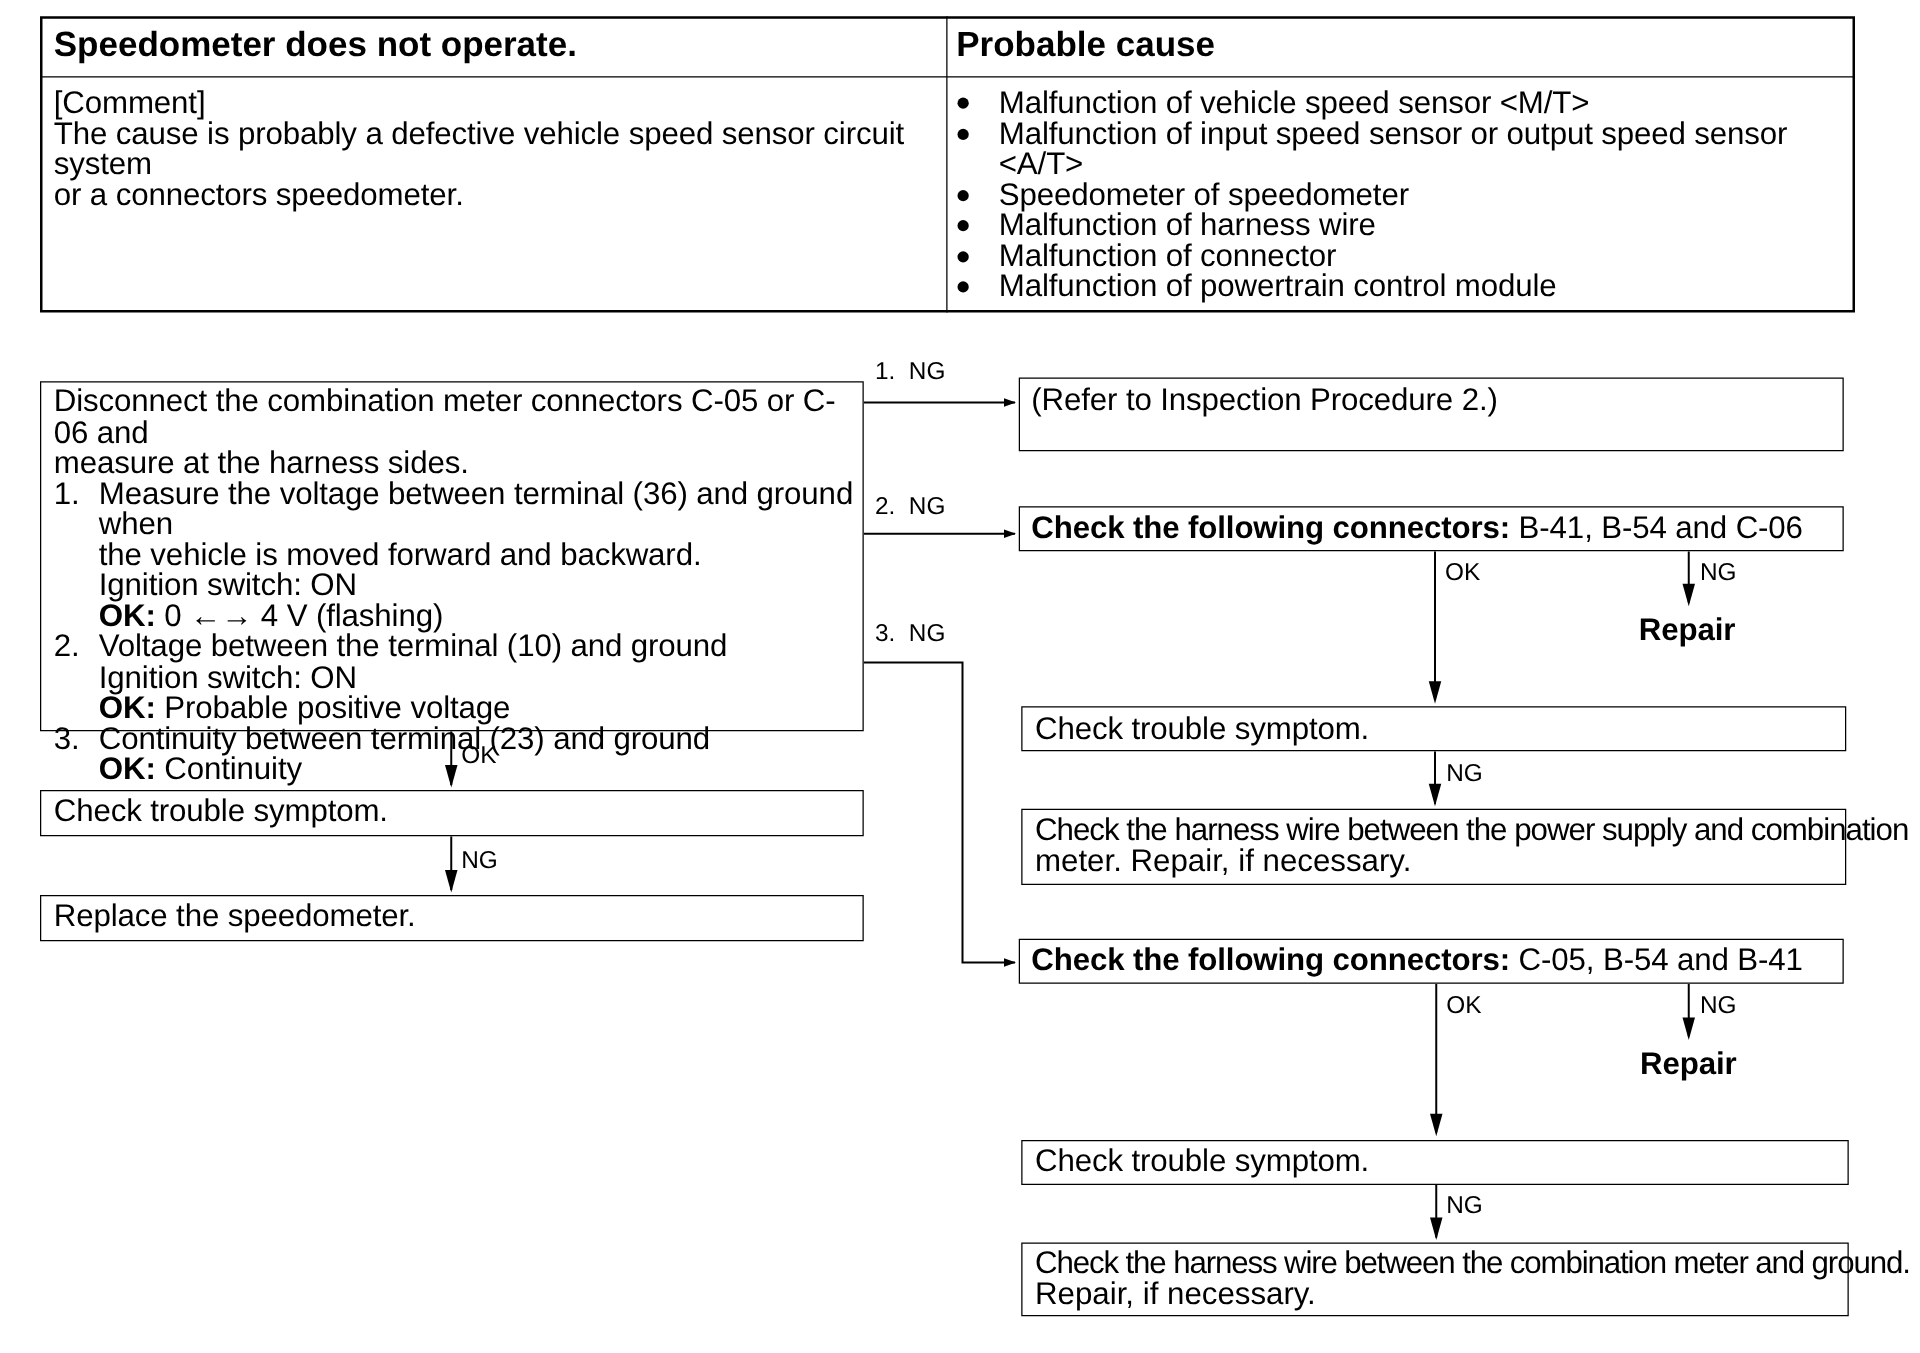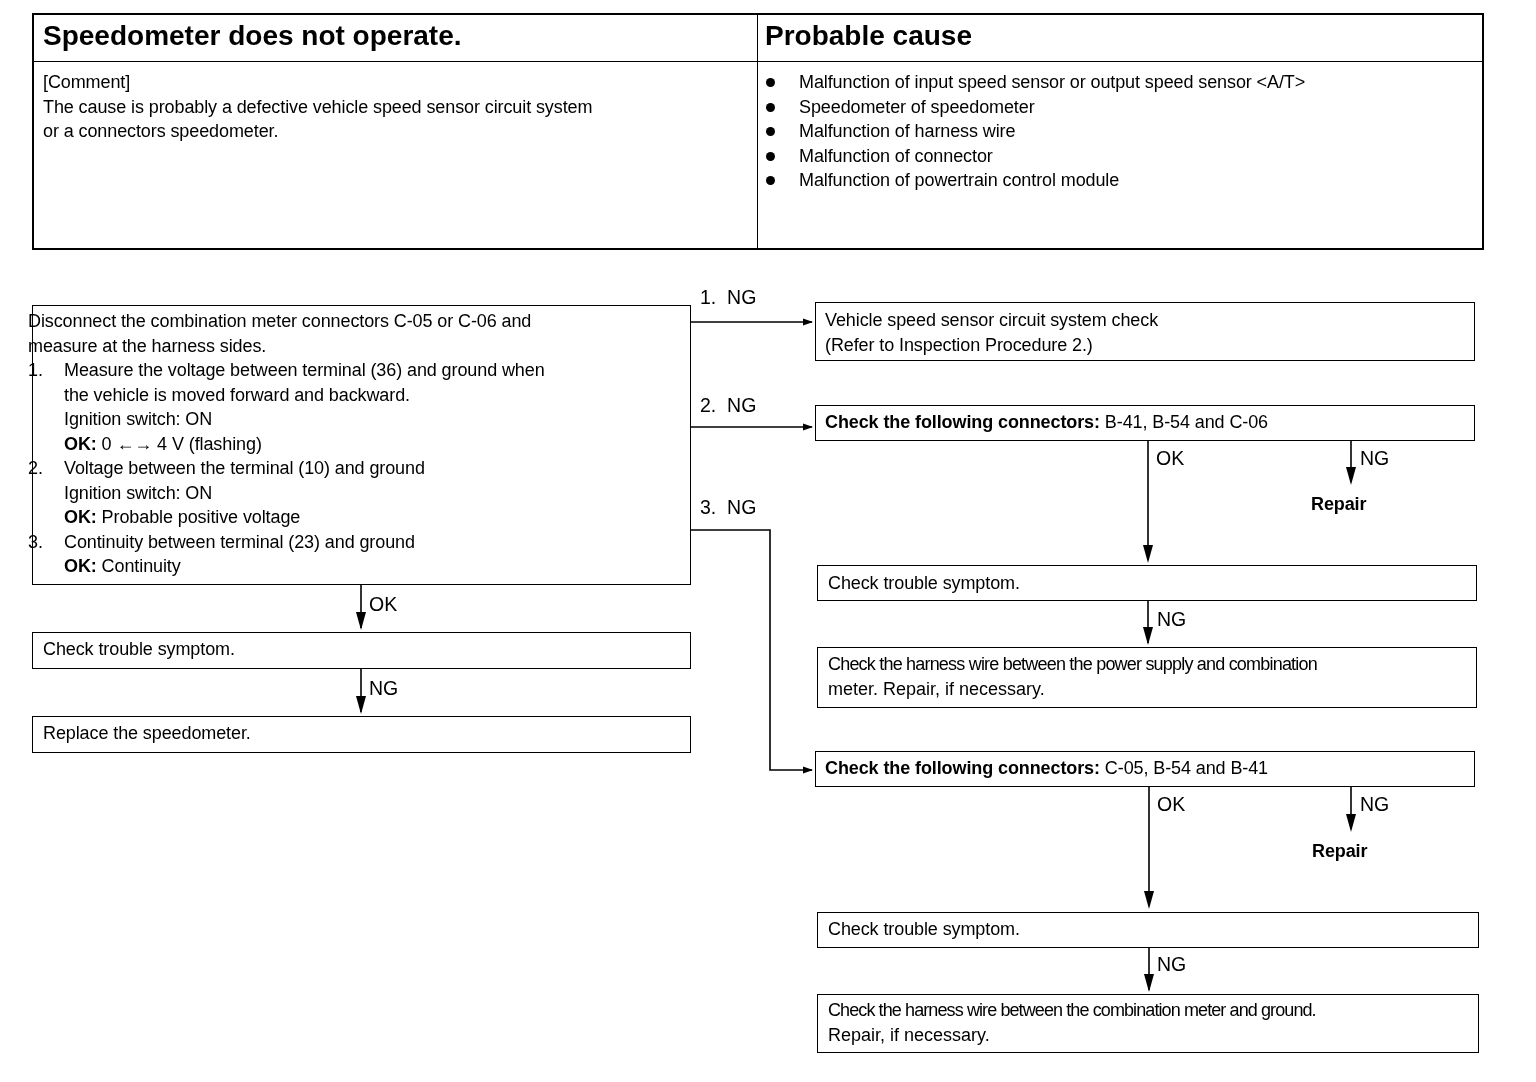--- a/index.html
+++ b/index.html
@@ -1,20 +1,20 @@
 <!DOCTYPE html>
 <html><head>
 <meta charset="utf-8">
 <style>
   html, body { margin: 0; padding: 0; background: #ffffff; }
   body { width: 1536px; height: 1082px; position: relative; overflow: hidden;
          font-family: "Liberation Sans", sans-serif; color: #000; }
   .abs { position: absolute; }
   .box { position: absolute; border: 1.5px solid #000; box-sizing: border-box; background: #fff; }
-  .txt { font-size: 18px; line-height: 24.5px; letter-spacing: -0.1px; }
+  .txt { font-size: 25px; line-height: 24.5px; letter-spacing: -0.1px; }
   .b { font-weight: bold; text-align: right; }
 
   
   #hdr-table { left: 32px; top: 13px; width: 1452px; height: 237px; border: 2px solid #000; }
   #hdr-divider-v { left: 757px; top: 13px; width: 0; height: 237px; border-left: 1.5px solid #000; }
   #hdr-divider-h { left: 32px; top: 61px; width: 1452px; height: 0; border-top: 1.5px solid #000; }
   .hdr-title { font-size: 28px; font-weight: bold; top: 20px; }
   #symptom-title { left: 43px; }
   #cause-title { left: 765px; }
   #comment-block { left: 43px; top: 70px; width: 710px; }
@@ -39,20 +39,21 @@
 <div class="abs hdr-title" id="symptom-title">Speedometer does not operate.</div>
 <div class="abs hdr-title" id="cause-title">Probable cause</div>
 
 <div class="abs txt" id="comment-block">
   <div>[Comment]</div>
   <div>The cause is probably a defective vehicle speed sensor circuit system</div>
   <div>or a connectors speedometer.</div>
 </div>
 
 <ul class="abs txt" id="cause-list">
+  <li><span class="bullet"></span><span>Malfunction of vehicle speed sensor &lt;M/T&gt;</span></li>
   <li><span class="bullet"></span><span>Malfunction of input speed sensor or output speed sensor &lt;A/T&gt;</span></li>
   <li><span class="bullet"></span><span>Speedometer of speedometer</span></li>
   <li><span class="bullet"></span><span>Malfunction of harness wire</span></li>
   <li><span class="bullet"></span><span>Malfunction of connector</span></li>
   <li><span class="bullet"></span><span>Malfunction of powertrain control module</span></li>
 </ul>
 
 <svg id="flow" width="1536" height="1082">
   <defs>
     <marker id="ah" markerWidth="10" markerHeight="10" refX="9" refY="5" orient="auto" markerUnits="userSpaceOnUse">
@@ -87,21 +88,21 @@
     <polygon points="1143,545 1153,545 1148,563"></polygon>
     <polygon points="1346,467 1356,467 1351,485"></polygon>
     <polygon points="1143,627 1153,627 1148,645"></polygon>
     <polygon points="1144,891 1154,891 1149,909"></polygon>
     <polygon points="1346,814 1356,814 1351,832"></polygon>
     <polygon points="1144,974 1154,974 1149,992"></polygon>
   </g>
 </svg>
 
 <div class="box" style="left:32px; top:305px; width:659px; height:280px;"></div>
-<div class="abs txt" style="left:28px; top:309px; width:645px;">
+<div class="abs txt" style="left:43px; top:309px; width:645px;">
   <div>Disconnect the combination meter connectors C-05 or C-06 and</div>
   <div>measure at the harness sides.</div>
   <div class="list-item">
     <span class="list-num">1.</span>
     <div>Measure the voltage between terminal (36) and ground when</div>
     <div>the vehicle is moved forward and backward.</div>
     <div>Ignition switch: ON</div>
     <div><span class="b">OK:</span> <span>0 ←→ 4 V (flashing)</span></div>
   </div>
   <div class="list-item">
@@ -123,21 +124,20 @@
 
 <div class="abs branch-label" style="left:369px; top:593px;">OK</div>
 <div class="box" style="left:32px; top:632px; width:659px; height:37px;"></div>
 <div class="abs txt" style="left:43px; top:637px;">Check trouble symptom.</div>
 <div class="abs branch-label" style="left:369px; top:677px;">NG</div>
 <div class="box" style="left:32px; top:716px; width:659px; height:37px;"></div>
 <div class="abs txt" style="left:43px; top:721px;">Replace the speedometer.</div>
 
 <div class="box" style="left:815px; top:302px; width:660px; height:59px;"></div>
 <div class="abs txt" style="left:825px; top:308px;">
-  <div>Vehicle speed sensor circuit system check</div>
   <div>(Refer to Inspection Procedure 2.)</div>
 </div>
 
 <div class="box" style="left:815px; top:405px; width:660px; height:36px;"></div>
 <div class="abs txt" style="left:825px; top:410px; white-space:pre;"><span class="b">Check the following connectors:</span><span> B-41, B-54 and C-06</span></div>
 <div class="abs branch-label" style="left:1156px; top:447px;">OK</div>
 <div class="abs branch-label" style="left:1360px; top:447px;">NG</div>
 <div class="abs txt b" style="left:1311px; top:492px;">Repair</div>
 
 <div class="box" style="left:817px; top:565px; width:660px; height:36px;"></div>

